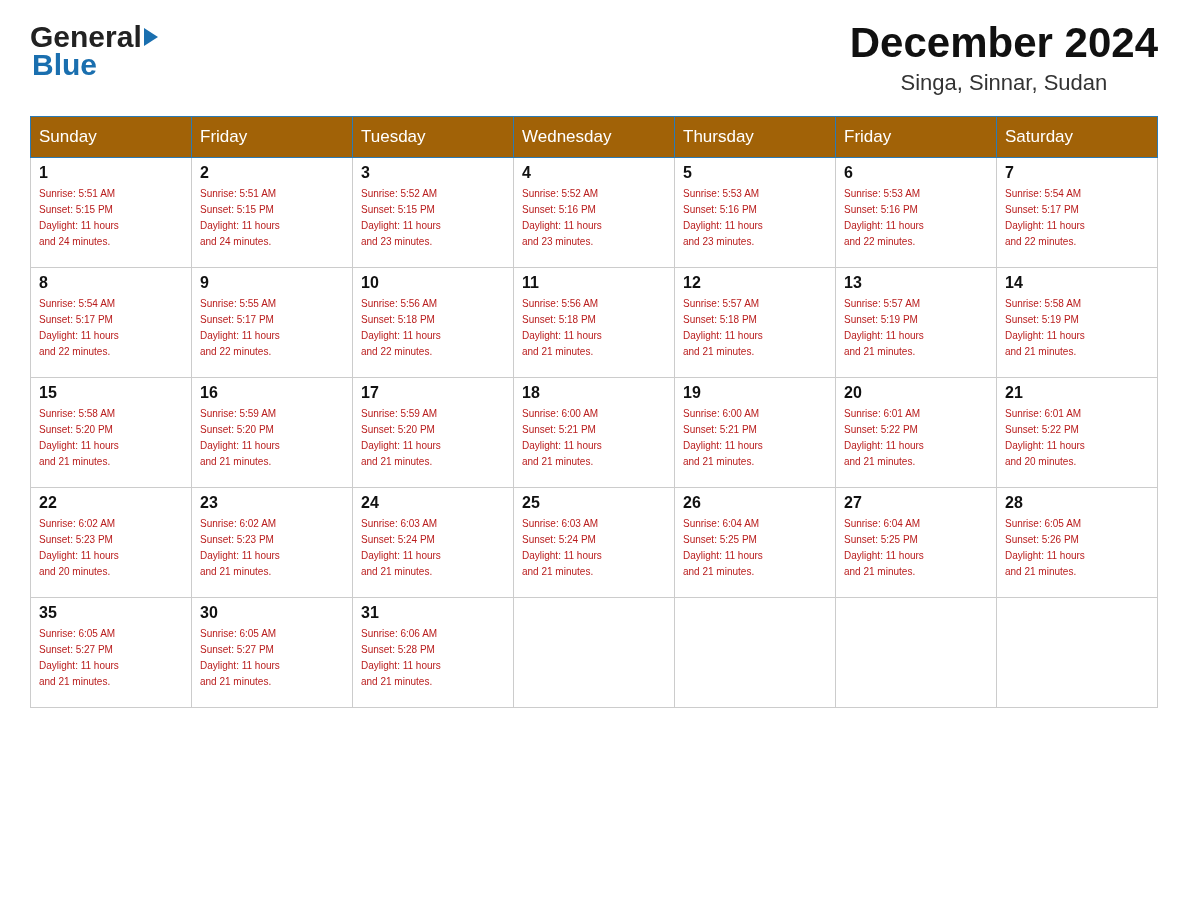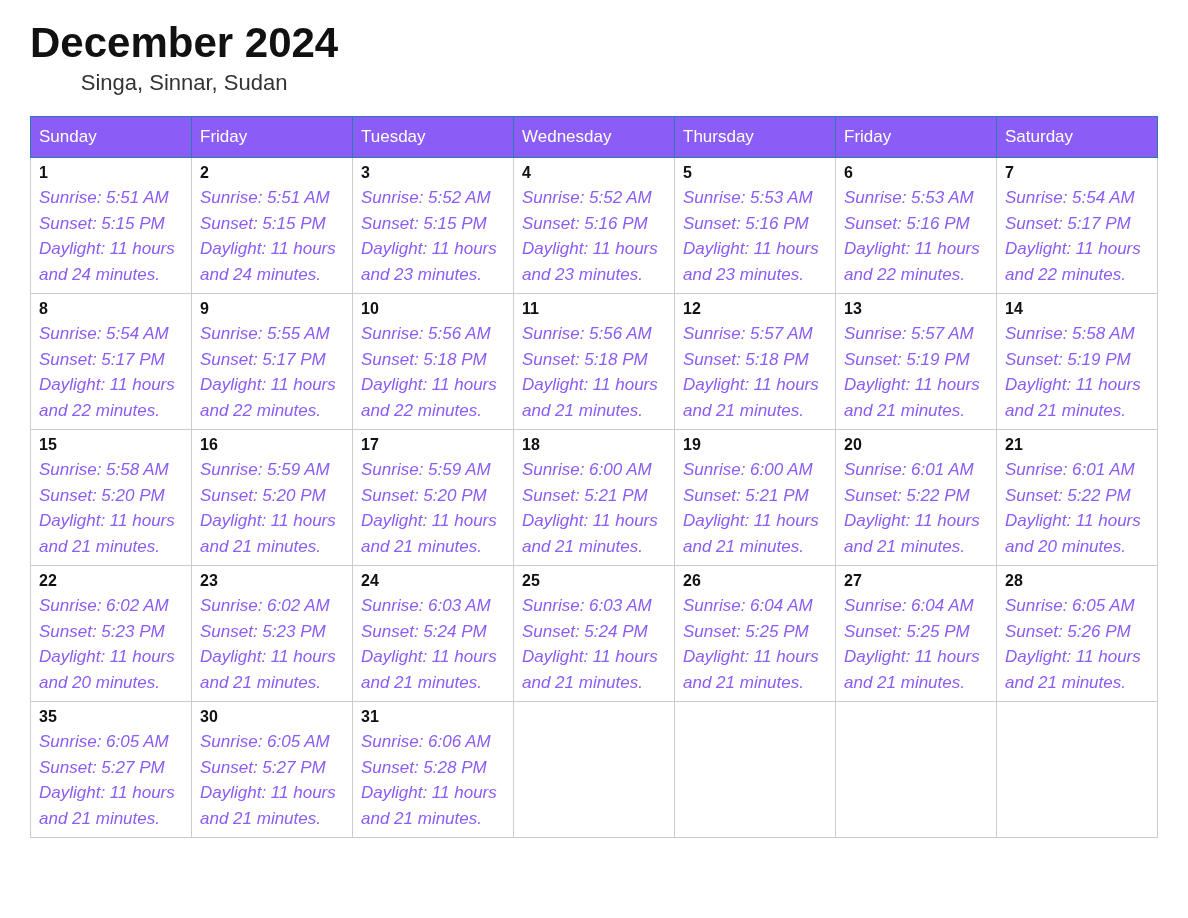--- a/index.html
+++ b/index.html
@@ -30,21 +30,21 @@
       color: #333;
       margin-top: 4px;
       text-align: center;
     }
     table {
       width: 100%;
       border-collapse: collapse;
       table-layout: fixed;
     }
     thead tr th {
-      background-color: #8b5cf6;
+      background-color: #a16207;
       color: #fff;
       padding: 10px 8px;
       text-align: left;
       font-size: 17px;
       font-weight: normal;
       border: 1px solid #2a7ab5;
     }
     tbody tr td {
       border: 1px solid #ccc;
       vertical-align: top;
@@ -54,24 +54,23 @@
       color: #333;
     }
     tbody tr td .day-number {
       font-size: 16px;
       font-weight: bold;
       color: #111;
       display: block;
       margin-bottom: 3px;
     }
     tbody tr td .day-info {
-      font-size: 17px;
+      font-size: 10px;
       line-height: 1.5;
-      color: #8b5cf6;
-      font-style: italic;
+      color: #b91c1c;
     }
     tbody tr:last-child td {
       height: 110px;
     }
     .empty-cell {
       background: #fff;
     }
     .logo-wrapper {
       display: flex;
       flex-direction: column;
@@ -98,20 +97,27 @@
       font-weight: bold;
       color: #1a6faf;
       margin-top: -6px;
       padding-left: 2px;
     }
   </style>
 </head>
 <body>
 
 <div class="header-area">
+  <div class="logo-wrapper">
+    <div class="logo-row1">
+      <span class="logo-general">General</span>
+      <span class="logo-chevron"></span>
+    </div>
+    <div class="logo-row2">Blue</div>
+  </div>
   <div class="title-area">
     <div class="calendar-title">December 2024</div>
     <div class="calendar-subtitle">Singa, Sinnar, Sudan</div>
   </div>
 </div>
 
 <table>
   <thead>
     <tr>
       <th>Sunday</th>

